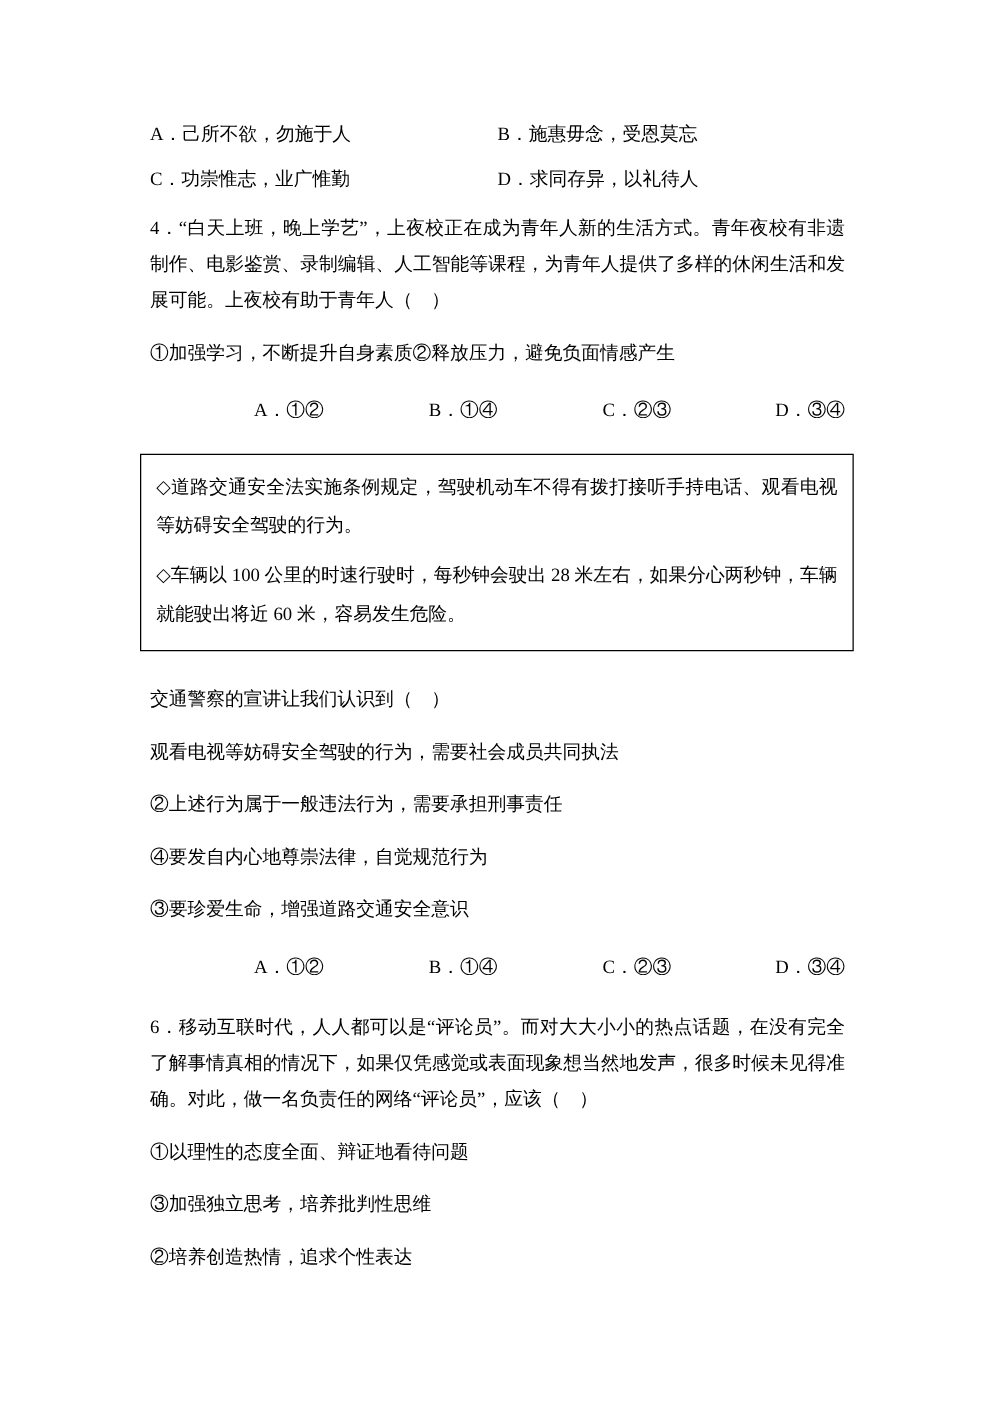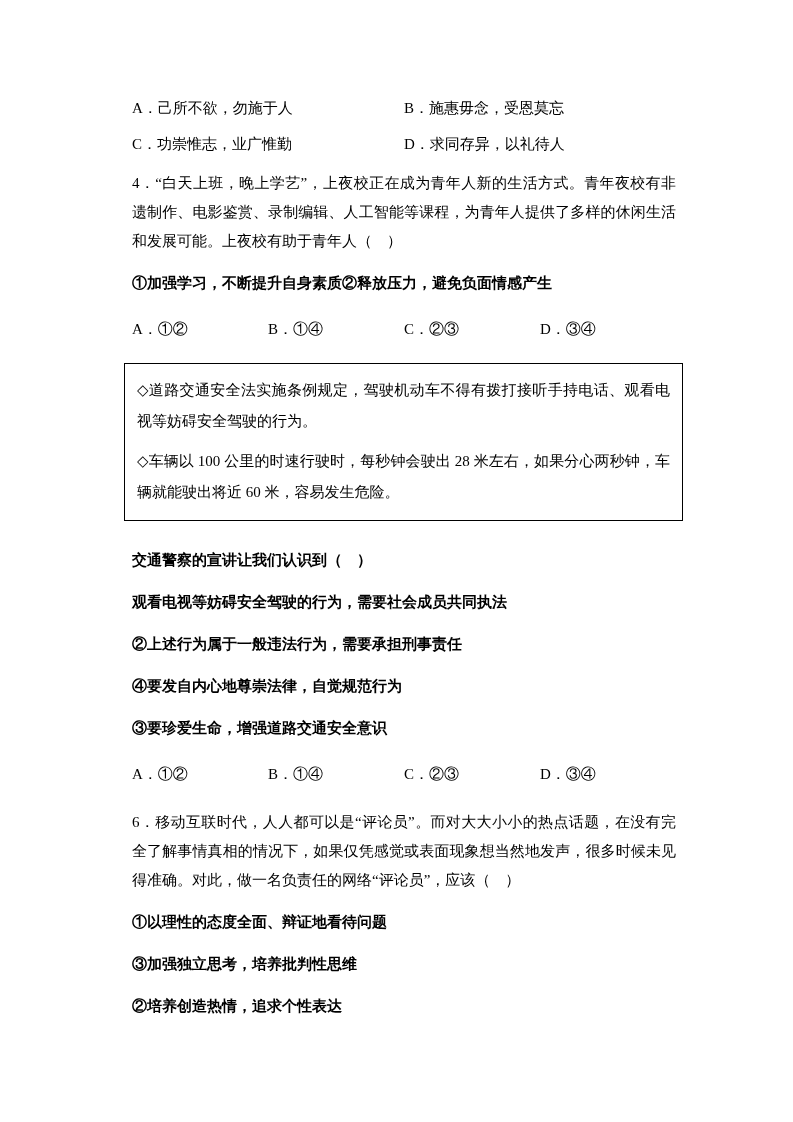--- a/index.html
+++ b/index.html
@@ -9,37 +9,36 @@
     height: 1122px;
     font-family: "Liberation Serif", "DejaVu Serif", serif;
     color: #000000;
   }
   .page {
     position: relative;
     width: 793px;
     height: 1122px;
     background: #ffffff;
     overflow: hidden;
-    padding-left: 12px;
   }
   .content {
     padding: 94px 117px 20px 120px;
     font-size: 15px;
     line-height: 29px;
   }
   .opt-row { display: flex; }
   .opt-row.cols-2 { margin-bottom: 7px; }
   .opt-row.cols-2 .opt { flex: 0 0 50%; }
-  .opt-row.cols-4 { margin: 17px 0 19px; }
+  .opt-row.cols-4 { margin: 17px 0 19px; text-align: right; }
   .opt-row.cols-4 .opt { flex: 0 0 25%; }
   p.stem {
     text-align: justify;
     margin: 10px 0 7px;
   }
-  p.line { margin: 13px 0; font-weight: bold; }
+  p.line { margin: 13px 0; }
   .info-box {
     border: 1px solid #000000;
     margin: 9px -7px 25px -8px;
     padding: 8px 12px 9px;
   }
   .info-box .box-para {
     text-align: justify;
     line-height: 31px;
     margin: 3px 0 9px;
   }

